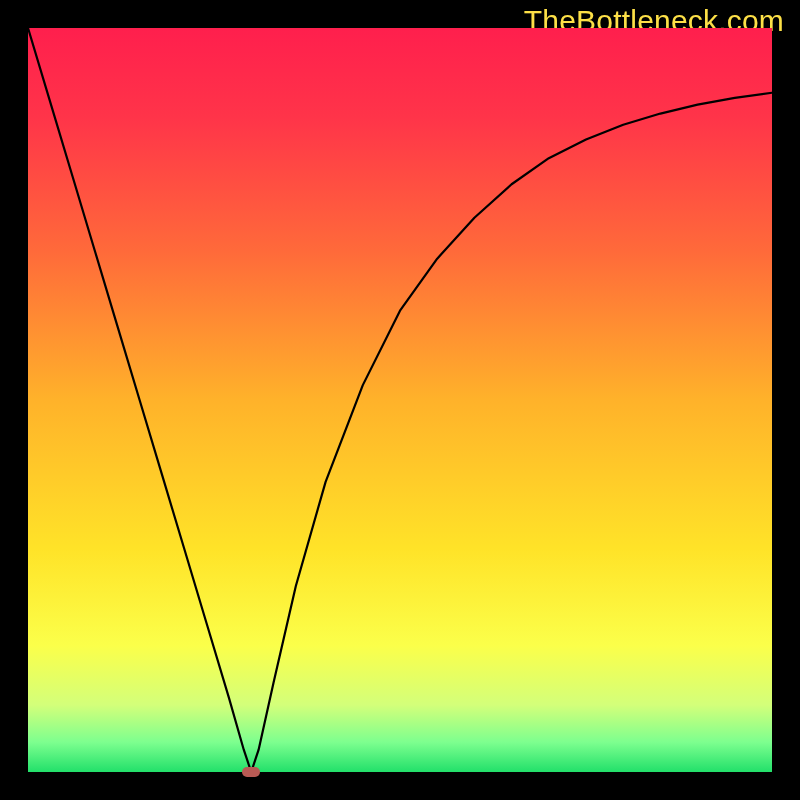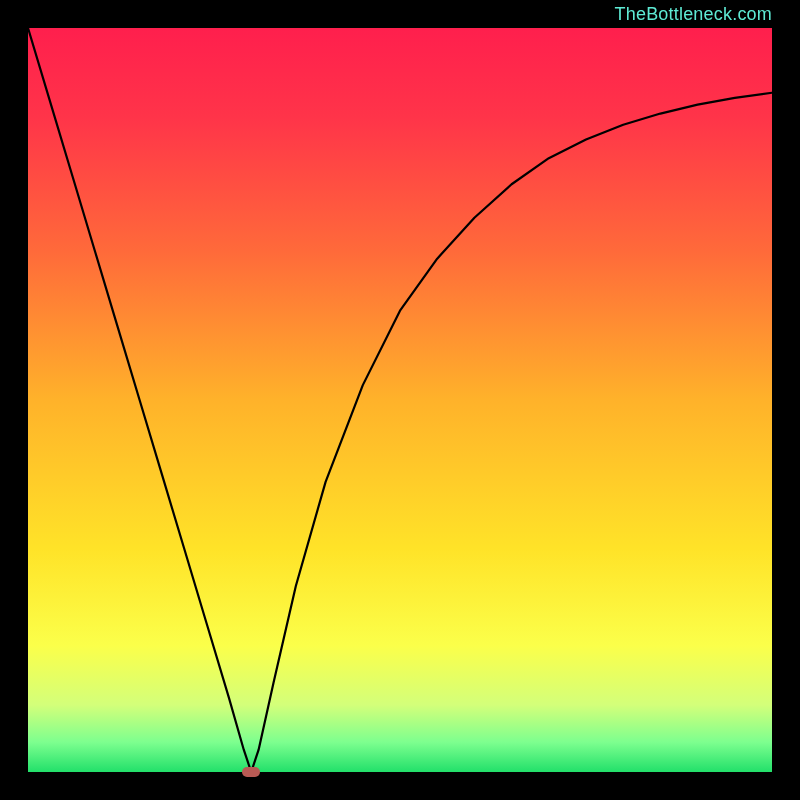--- a/index.html
+++ b/index.html
@@ -31,23 +31,23 @@
   }
   svg.curve {
     position: absolute;
     left: 0; top: 0;
     width: 100%;
     height: 100%;
   }
   .watermark {
     position: absolute;
     top: 4px;
-    right: 28px;
-    color: #5eead4;
-    font-size: 18px;
+    right: 16px;
+    color: #fde047;
+    font-size: 30px;
     font-weight: 500;
     letter-spacing: 0.2px;
     user-select: none;
   }
   .minpoint {
     position: absolute;
     width: 18px;
     height: 10px;
     border-radius: 5px;
     transform: translate(-50%, -50%);

